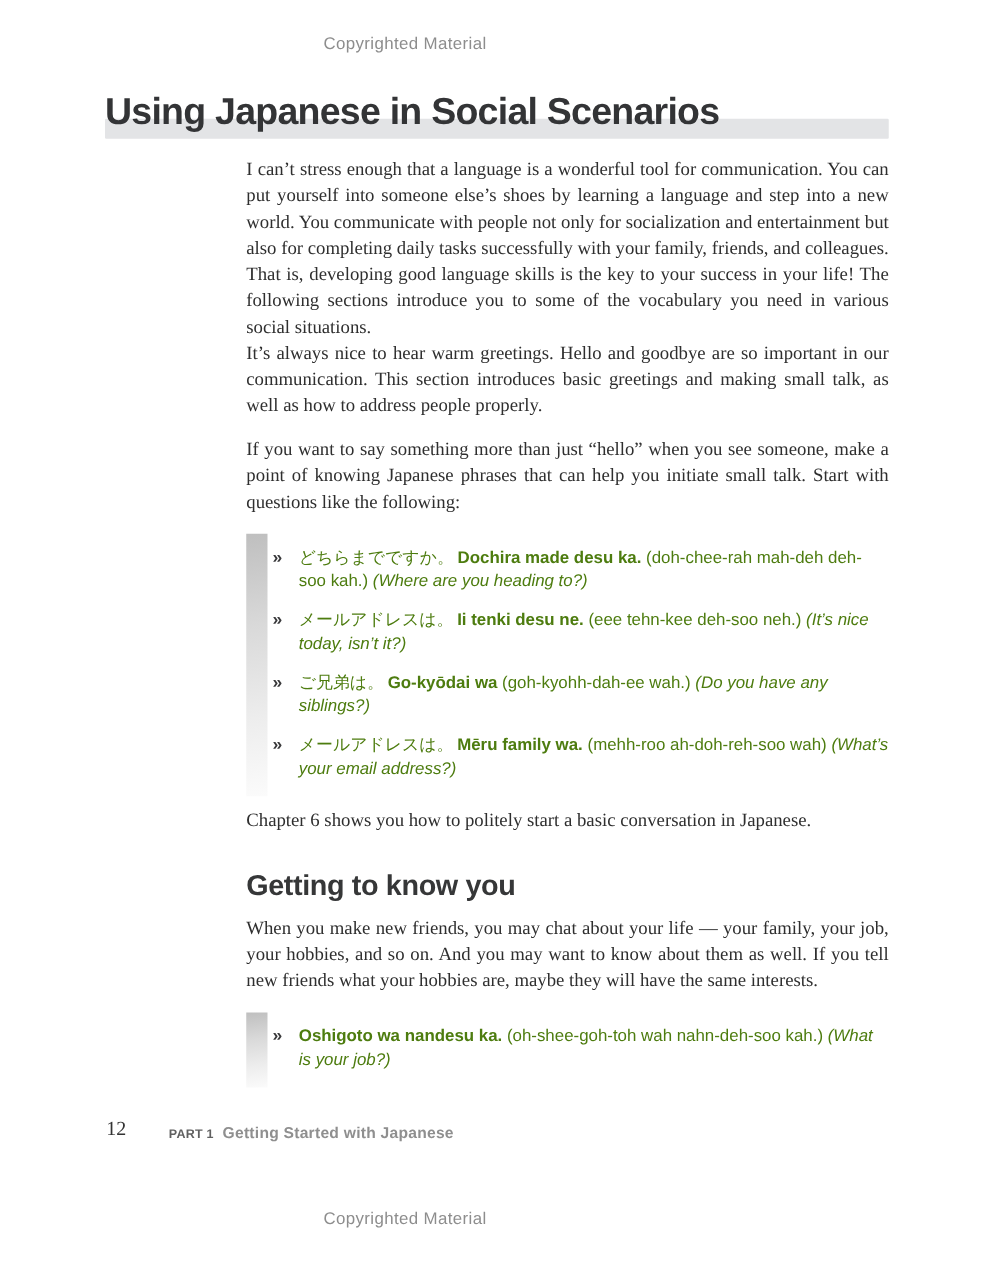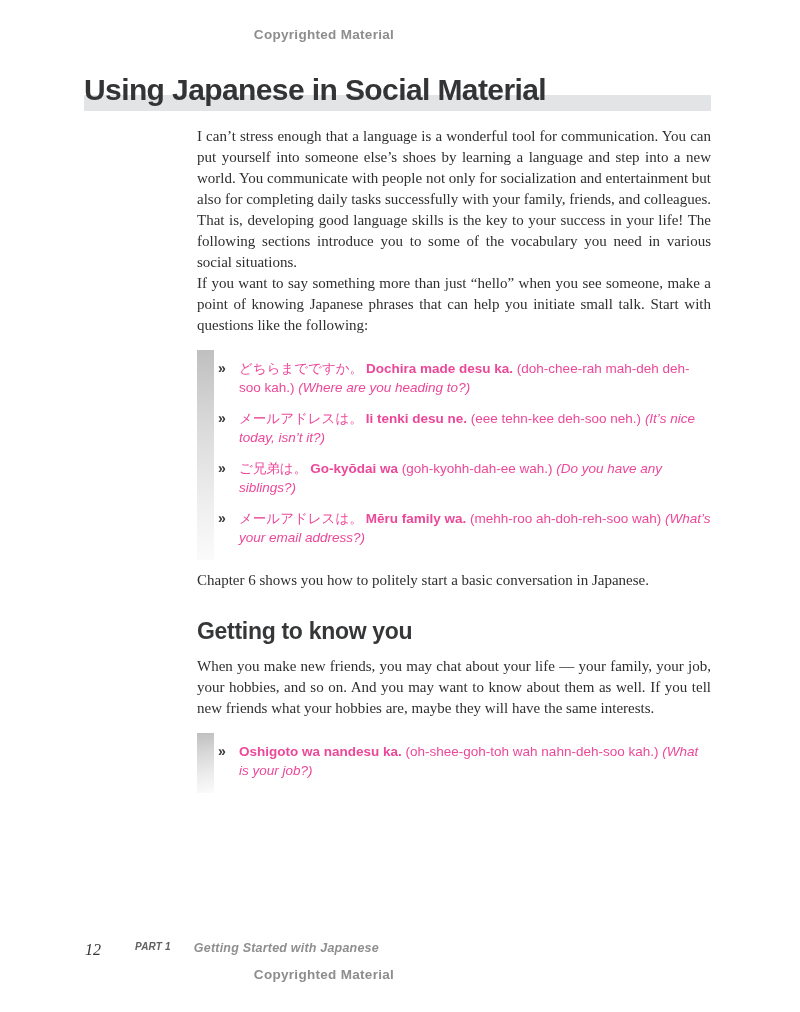--- a/index.html
+++ b/index.html
@@ -3,21 +3,21 @@
 <meta charset="utf-8">
 <style>
   html,body{margin:0;padding:0;}
   body{
     width:800px;height:1012px;position:relative;background:#ffffff;overflow:hidden;
     font-family:"Liberation Serif","DejaVu Serif",serif;color:#2f2f2f;
   }
   .copyright{
     position:absolute;left:0;width:648px;text-align:center;
     font-family:"Liberation Sans","DejaVu Sans",sans-serif;
-    font-size:13.5px;font-weight:bold;color:#8d8d8d;letter-spacing:.3px;
+    font-size:13.5px;font-weight:normal;color:#8d8d8d;letter-spacing:.3px;
   }
   .copyright.top{top:27px;}
   .copyright.bottom{top:967px;}
 
   .chapter-heading{position:absolute;top:74px;left:84px;width:627px;}
   .chapter-heading h1{
     position:relative;z-index:1;margin:0;
     font-family:"Liberation Sans","DejaVu Sans",sans-serif;
     font-size:30px;font-weight:bold;color:#333436;letter-spacing:-0.6px;line-height:32px;
   }
@@ -37,54 +37,55 @@
     background:linear-gradient(172deg,#bfbfbf 0%,#d9d9d9 35%,#ededed 70%,#fbfbfb 100%);
   }
   .bullet-row{display:flex;margin:0 0 12px 0;padding-left:21px;}
   .bullet-marker{
     flex:none;width:21px;
     font-family:"Liberation Sans","DejaVu Sans",sans-serif;
     font-weight:bold;font-size:14px;color:#3a3a3c;line-height:19px;
   }
   .bullet-text{
     flex:1;font-family:"Liberation Sans","DejaVu Sans",sans-serif;
-    font-size:13.5px;line-height:19px;color:#ec4899;
+    font-size:13.5px;line-height:19px;color:#4d7c0f;
   }
   .seg-jp{margin-right:3px;}
   .seg-b{font-weight:bold;}
   .seg-i{font-style:italic;}
 
   .page-footer{
-    position:absolute;top:941px;left:85px;display:flex;align-items:flex-start;font-style:italic;
+    position:absolute;top:895px;left:85px;display:flex;align-items:flex-end;
   }
   .page-number{font-family:"Liberation Serif","DejaVu Serif",serif;font-size:16px;color:#333;}
   .part-label{
     margin-left:34px;font-family:"Liberation Sans","DejaVu Sans",sans-serif;
     font-size:10px;font-weight:bold;color:#606060;letter-spacing:.2px;
   }
   .part-title{
-    margin-left:23px;font-family:"Liberation Sans","DejaVu Sans",sans-serif;
+    margin-left:7px;font-family:"Liberation Sans","DejaVu Sans",sans-serif;
     font-size:12.5px;font-weight:bold;color:#8f8f8f;letter-spacing:.2px;
   }
 </style>
 </head>
 <body>
 
 <div class="copyright top">Copyrighted Material</div>
 
 <div class="chapter-heading">
   <div class="title-bar"></div>
-  <h1>Using Japanese in Social Material</h1>
+  <h1>Using Japanese in Social Scenarios</h1>
 </div>
 
 <div class="body-col">
 
   <p class="intro">I can’t stress enough that a language is a wonderful tool for communication. You can put yourself into someone else’s shoes by learning a language and step into a new world. You communicate with people not only for socialization and entertainment but also for completing daily tasks successfully with your family, friends, and colleagues. That is, developing good language skills is the key to your success in your life! The following sections introduce you to some of the vocabulary you need in various social situations.</p>
 
 
+  <p class="spaced">It’s always nice to hear warm greetings. Hello and goodbye are so important in our communication. This section introduces basic greetings and making small talk, as well as how to address people properly.</p>
 
   <p class="spaced">If you want to say something more than just “hello” when you see someone, make a point of knowing Japanese phrases that can help you initiate small talk. Start with questions like the following:</p>
 
   <div class="phrase-block">
     <div class="phrase-strip"></div>
   <div class="bullet-row">
         <span class="bullet-marker">»</span>
         <span class="bullet-text"><span class="seg-jp">どちらまでですか。</span><span class="seg-b">Dochira made desu ka.</span><span class="seg-n"> (doh-chee-rah mah-deh deh-soo kah.) </span><span class="seg-i">(Where are you heading to?)</span></span>
       </div>
       <div class="bullet-row">

